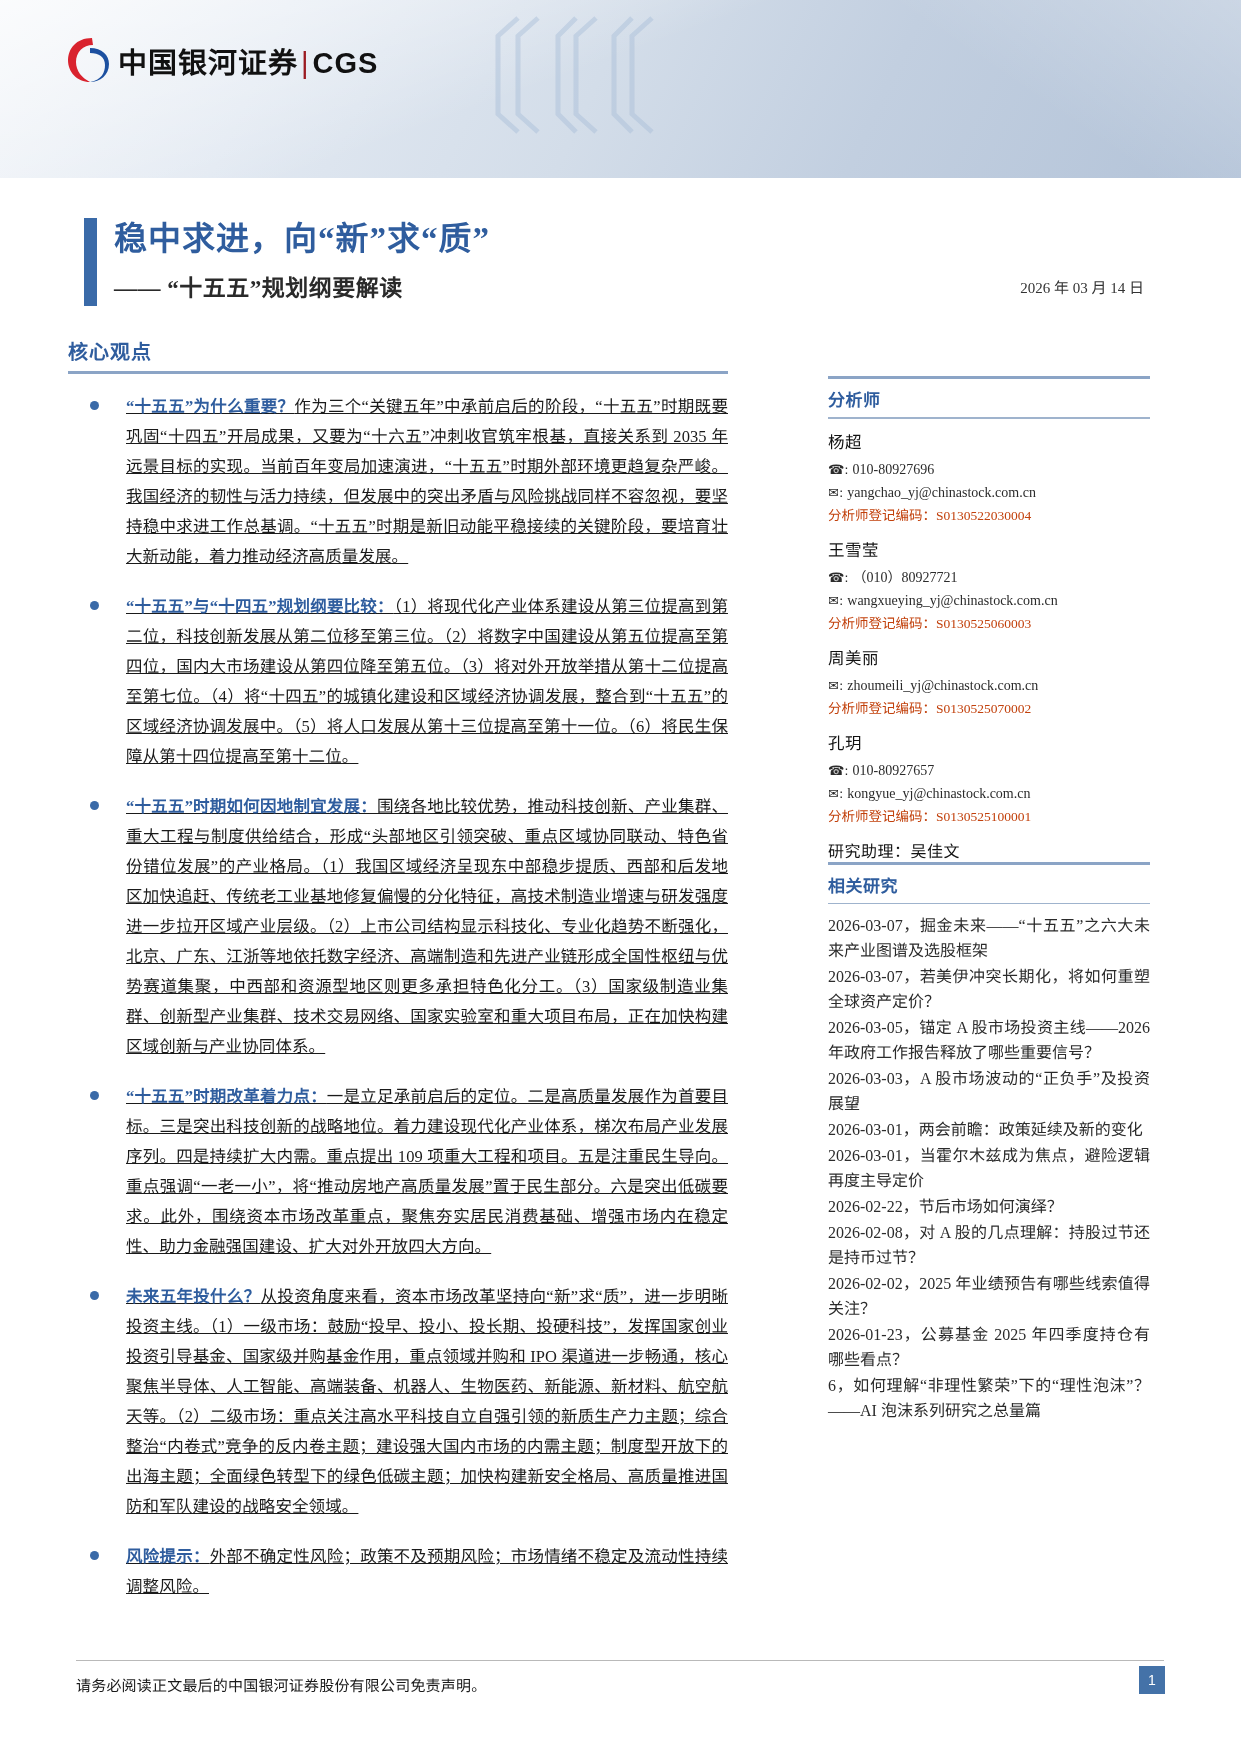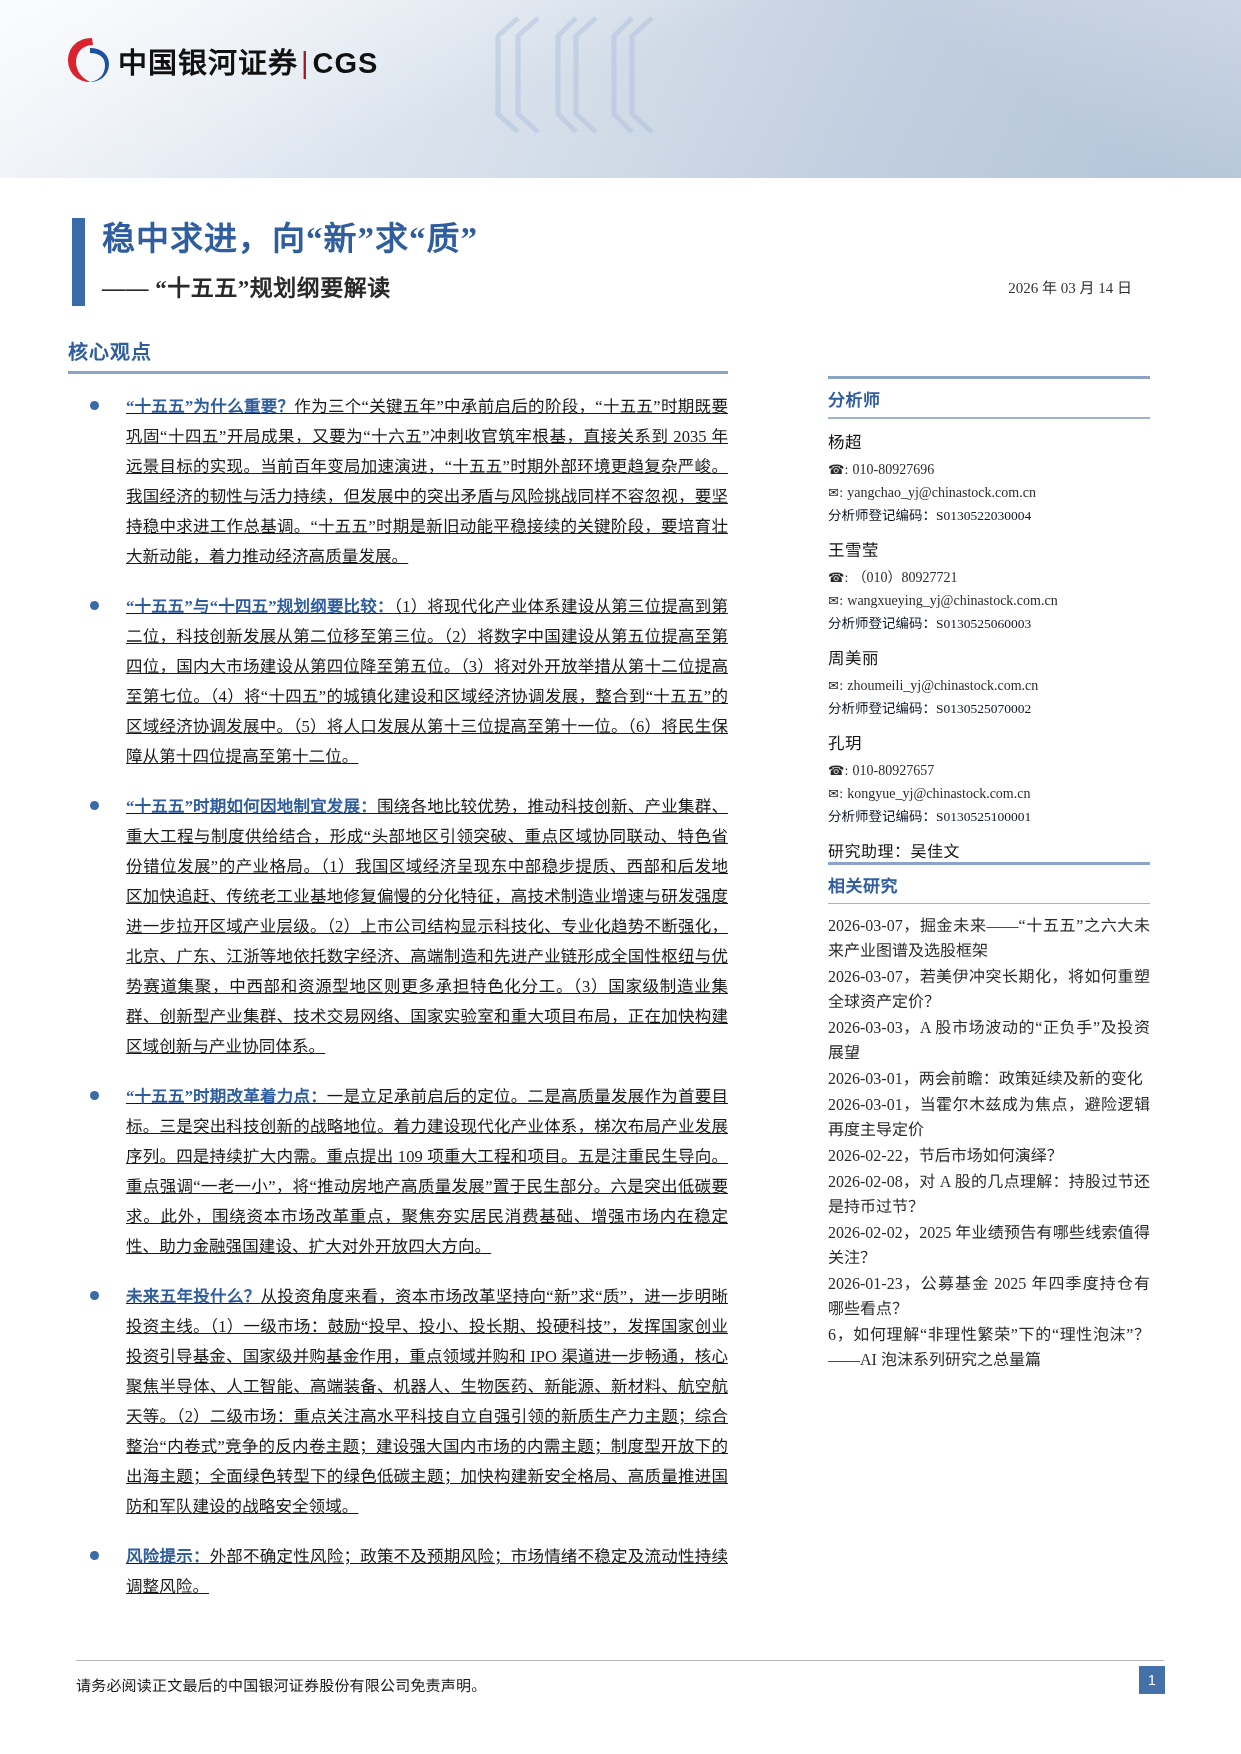--- a/index.html
+++ b/index.html
@@ -39,21 +39,21 @@
   .logo-mark{ width:52px; height:48px; }
   .logo-text{
     font-family:"Liberation Sans","DejaVu Sans",sans-serif;
     font-weight:700; font-size:29px; letter-spacing:1px; color:#111;
     white-space:nowrap;
   }
   .logo-sep{ color:#9b1b22; font-weight:400; padding:0 3px; }
 
   
   .title-block{
-    position:absolute; left:72px; top:212px; width:1060px; height:100px;
+    position:absolute; left:84px; top:212px; width:1060px; height:100px;
   }
   .title-bar{
     position:absolute; left:0; top:6px; width:13px; height:88px; background:#3a6aa8;
   }
   .doc-title{
     position:absolute; left:30px; top:0;
     font-family:"Liberation Serif","DejaVu Serif",serif;
     font-weight:700; font-size:33px; color:#2f5d9e; letter-spacing:1px;
     white-space:nowrap;
   }
@@ -109,21 +109,21 @@
   .analyst-name{
     font-size:16.5px; font-weight:400; color:#111; margin:10px 0 5px 0;
     letter-spacing:.5px;
   }
   .contact-row{
     font-size:14px; line-height:23px; color:#2b2b2b; white-space:nowrap;
     display:flex; align-items:baseline; gap:4px;
   }
   .contact-ico{ font-family:"DejaVu Sans",sans-serif; font-size:13px; }
   .reg-row{
-    font-size:13.5px; line-height:23px; color:#0f172a; white-space:nowrap;
+    font-size:13.5px; line-height:23px; color:#c2410c; white-space:nowrap;
   }
   .assistant-row{
     font-size:16px; color:#111; margin-top:10px; letter-spacing:.5px;
   }
   .side-block-2{ }
   .related-item{
     font-size:16px; line-height:25px; color:#2b2b2b;
     text-align:justify; text-justify:inter-ideograph;
     margin-bottom:1px;
   }
@@ -266,20 +266,21 @@
 
   <div class="assistant-row">研究助理：吴佳文</div>
 
   <div class="side-block-2">
     <div class="side-rule-top"></div>
     <div class="side-head">相关研究</div>
     <div class="side-rule-thin"></div>
     <div id="related">
         <div class="related-item">2026-03-07，掘金未来——“十五五”之六大未来产业图谱及选股框架</div>
         <div class="related-item">2026-03-07，若美伊冲突长期化，将如何重塑全球资产定价？</div>
+        <div class="related-item">2026-03-05，锚定 A 股市场投资主线——2026 年政府工作报告释放了哪些重要信号？</div>
         <div class="related-item">2026-03-03，A 股市场波动的“正负手”及投资展望</div>
         <div class="related-item">2026-03-01，两会前瞻：政策延续及新的变化</div>
         <div class="related-item">2026-03-01，当霍尔木兹成为焦点，避险逻辑再度主导定价</div>
         <div class="related-item">2026-02-22，节后市场如何演绎？</div>
         <div class="related-item">2026-02-08，对 A 股的几点理解：持股过节还是持币过节？</div>
         <div class="related-item">2026-02-02，2025 年业绩预告有哪些线索值得关注？</div>
         <div class="related-item">2026-01-23，公募基金 2025 年四季度持仓有哪些看点？</div>
         <div class="related-item">6，如何理解“非理性繁荣”下的“理性泡沫”？——AI 泡沫系列研究之总量篇</div>
       </div>
   </div>

